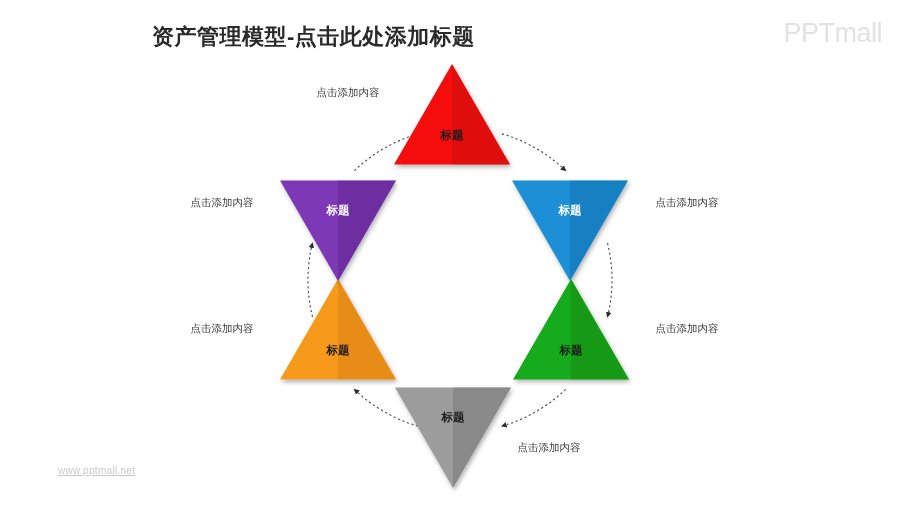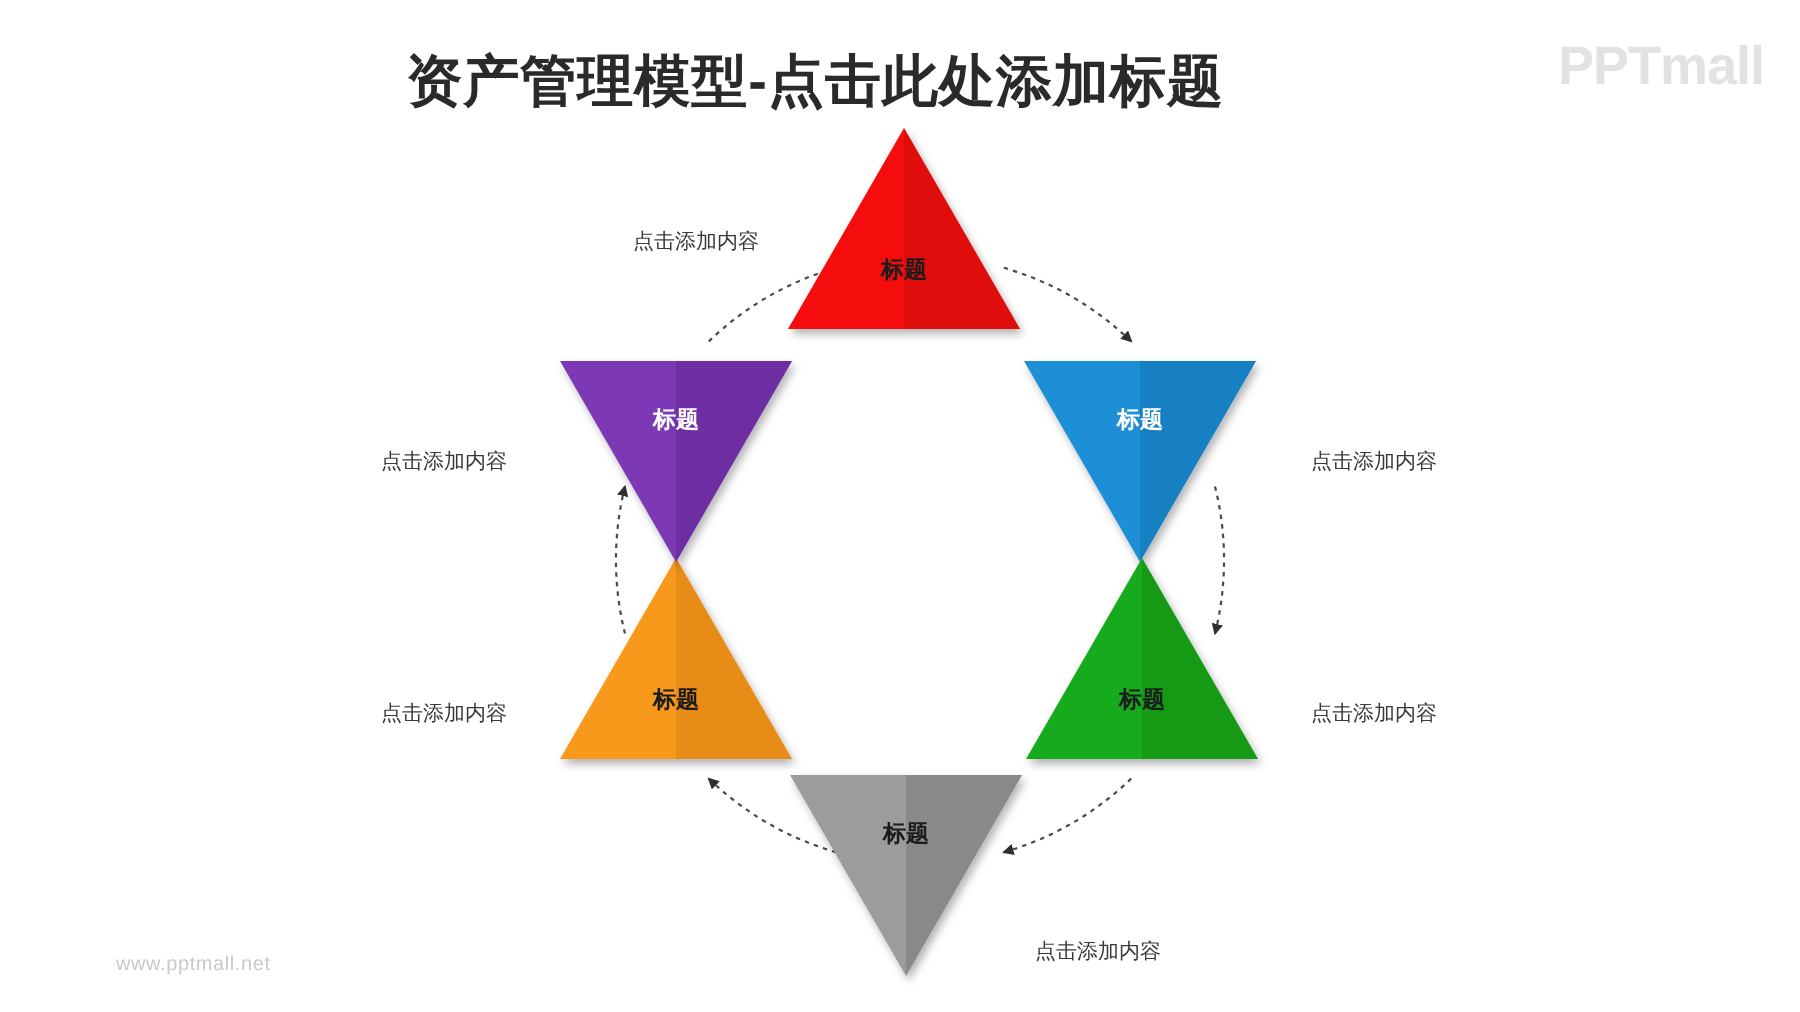--- a/index.html
+++ b/index.html
@@ -15,47 +15,47 @@
     font-family: "Liberation Sans", "DejaVu Sans", sans-serif;
     background: #ffffff;
   }
 
   
   #slide-title {
     position: absolute;
     left: 152px;
     top: 22px;
     width: 460px;
-    font-size: 28px;
+    font-size: 22px;
     font-weight: bold;
     color: #2a2a2a;
     letter-spacing: 0.5px;
     white-space: nowrap;
-    text-align: right;
   }
 
   #brand-logo {
     position: absolute;
     right: 18px;
     top: 20px;
     font-size: 27px;
-    font-weight: bold;
+    font-weight: normal;
     color: #e2e2e2;
     letter-spacing: -0.5px;
     line-height: 1;
     user-select: none;
   }
 
   #footer-url {
     position: absolute;
     left: 58px;
-    bottom: 18px;
+    bottom: 30px;
     font-size: 10px;
     color: #c9c9c9;
     letter-spacing: 0.3px;
+    text-decoration: underline;
   }
 
   
   #diagram {
     position: absolute;
     left: 0;
     top: 0;
     width: 900px;
     height: 506px;
   }
@@ -78,21 +78,20 @@
   .node-label.dark { color: #1c1c1c; }
   .node-label.light { color: #ffffff; }
 
   
   .caption {
     position: absolute;
     font-size: 10.5px;
     color: #3a3a3a;
     white-space: nowrap;
     transform: translate(-50%, -50%);
-    margin-top: 28px;
   }
 </style>
 </head>
 <body>
 
 <div id="slide-title">资产管理模型-点击此处添加标题</div>
 <div id="brand-logo">PPTmall</div>
 <div id="footer-url">www.pptmall.net</div>
 
 <div id="diagram">

